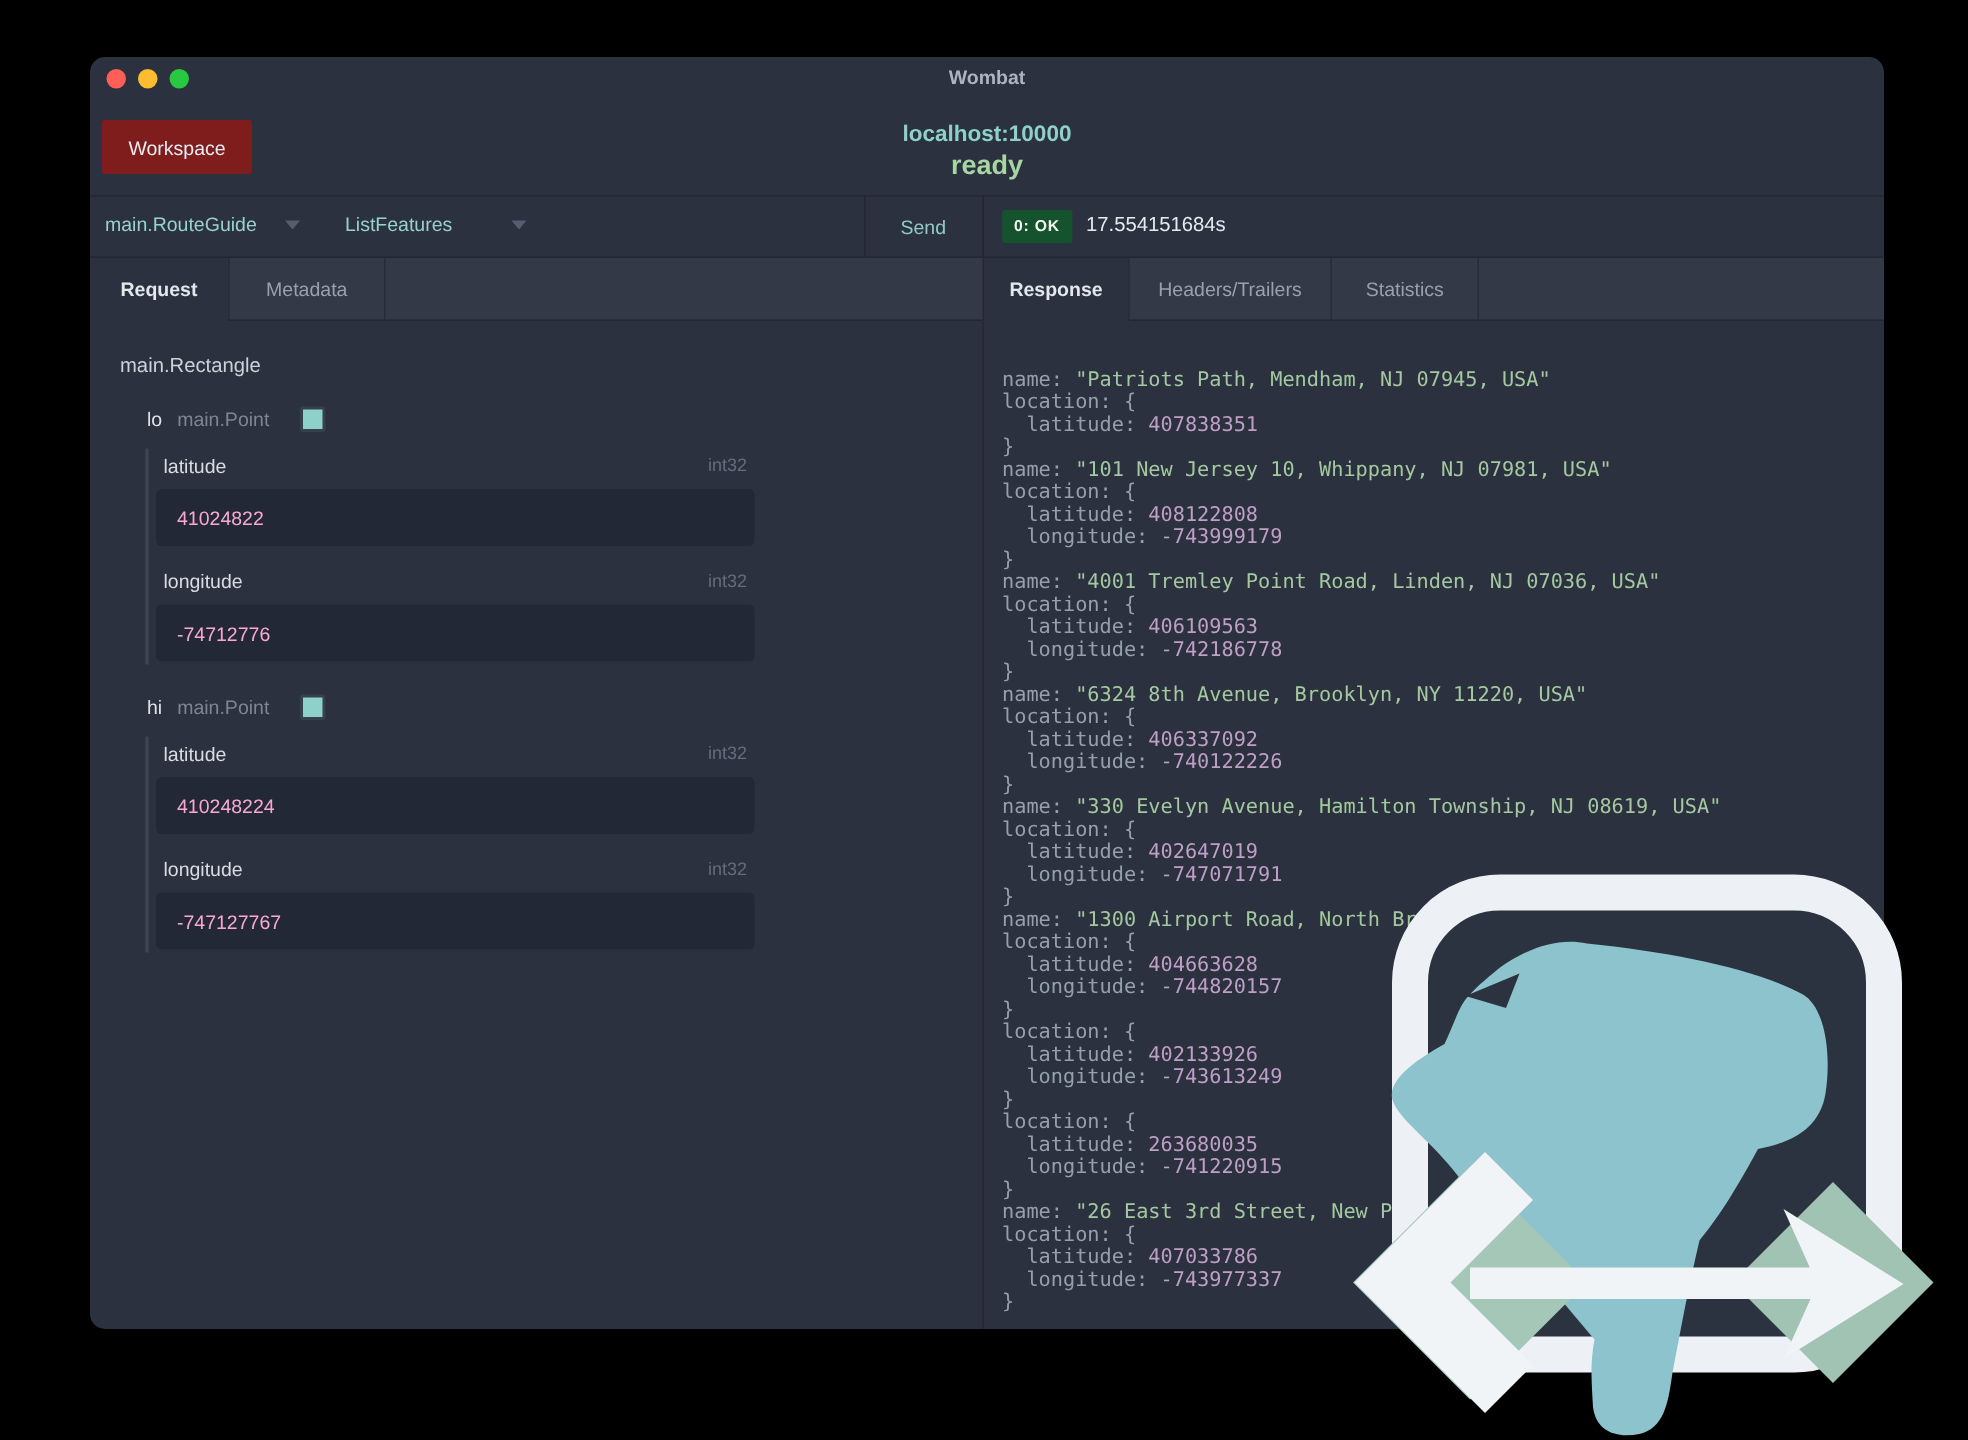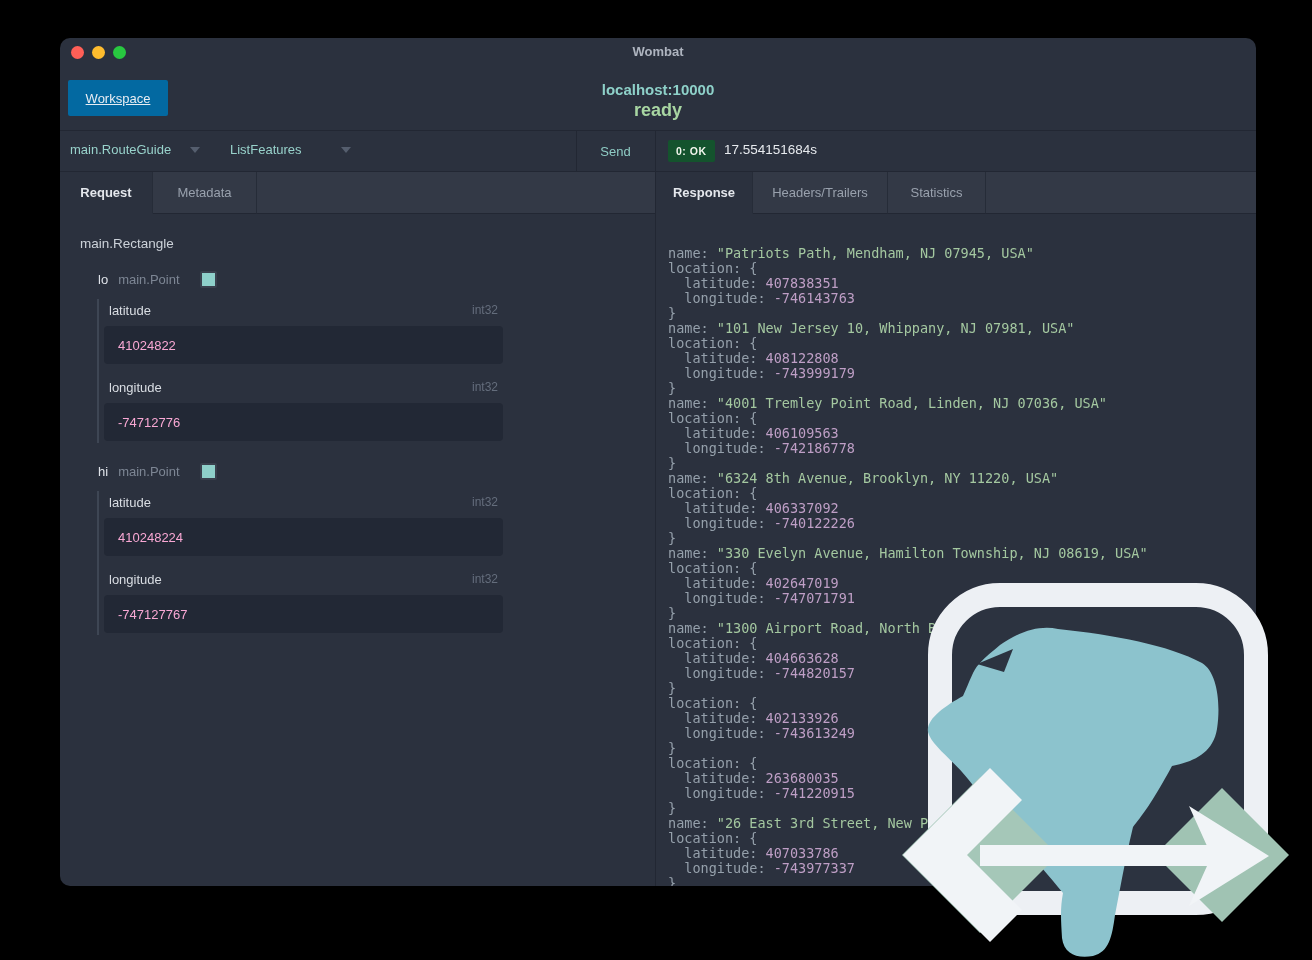--- a/index.html
+++ b/index.html
@@ -12,22 +12,22 @@
 
   
   .traffic { position:absolute; top:8px; left:11px; display:flex; gap:8px; z-index:3; }
   .tl { width:13px; height:13px; border-radius:50%; }
   .tl.red{background:#ff5f57}.tl.yellow{background:#febc2e}.tl.green{background:#28c840}
   .win-title { position:absolute; top:6px; left:0; right:0; text-align:center;
                font-size:13px; font-weight:700; color:#aeb4bf; }
 
   
   .workspace-btn { position:absolute; left:8px; top:42px; width:100px; height:36px;
-                   background:#0369a1; border:none; border-radius:2px; color:#e8edf3;
-                   font-size:13px; font-family:inherit; cursor:pointer;text-decoration:underline; }
+                   background:#7f1d1d; border:none; border-radius:2px; color:#e8edf3;
+                   font-size:13px; font-family:inherit; cursor:pointer; }
   .host { position:absolute; top:43px; left:0; right:0; text-align:center;
           font-size:15px; font-weight:700; color:#8ed1c9; }
   .conn-status { position:absolute; top:62px; left:0; right:0; text-align:center;
                  font-size:18px; font-weight:600; color:#a8d6a2; }
   .hdiv { position:absolute; left:0; right:0; height:1px; background:#222733; }
 
   
   .method-row { position:absolute; top:93px; left:0; right:0; height:40px; }
   .svc { position:absolute; left:10px; top:11px; font-size:13px; color:#98d2cb; cursor:pointer; }
   .chev { position:absolute; top:16px; width:0; height:0; border-left:5px solid transparent;
@@ -178,21 +178,20 @@
         </div>
       </div>
     </div>
   </div>
 
   <div class="right-content">
     <div class="response-body">
         <div class="rline"><span class="rk">name: </span><span class="rs">"Patriots Path, Mendham, NJ 07945, USA"</span></div>
         <div class="rline"><span class="rk">location: {</span></div>
         <div class="rline"><span class="rk">  latitude: </span><span class="rn">407838351</span></div>
-        <div class="rline"><span class="rk">  longitude: </span><span class="rn">-746143763</span></div>
         <div class="rline"><span class="rk">}</span></div>
         <div class="rline"><span class="rk">name: </span><span class="rs">"101 New Jersey 10, Whippany, NJ 07981, USA"</span></div>
         <div class="rline"><span class="rk">location: {</span></div>
         <div class="rline"><span class="rk">  latitude: </span><span class="rn">408122808</span></div>
         <div class="rline"><span class="rk">  longitude: </span><span class="rn">-743999179</span></div>
         <div class="rline"><span class="rk">}</span></div>
         <div class="rline"><span class="rk">name: </span><span class="rs">"4001 Tremley Point Road, Linden, NJ 07036, USA"</span></div>
         <div class="rline"><span class="rk">location: {</span></div>
         <div class="rline"><span class="rk">  latitude: </span><span class="rn">406109563</span></div>
         <div class="rline"><span class="rk">  longitude: </span><span class="rn">-742186778</span></div>

